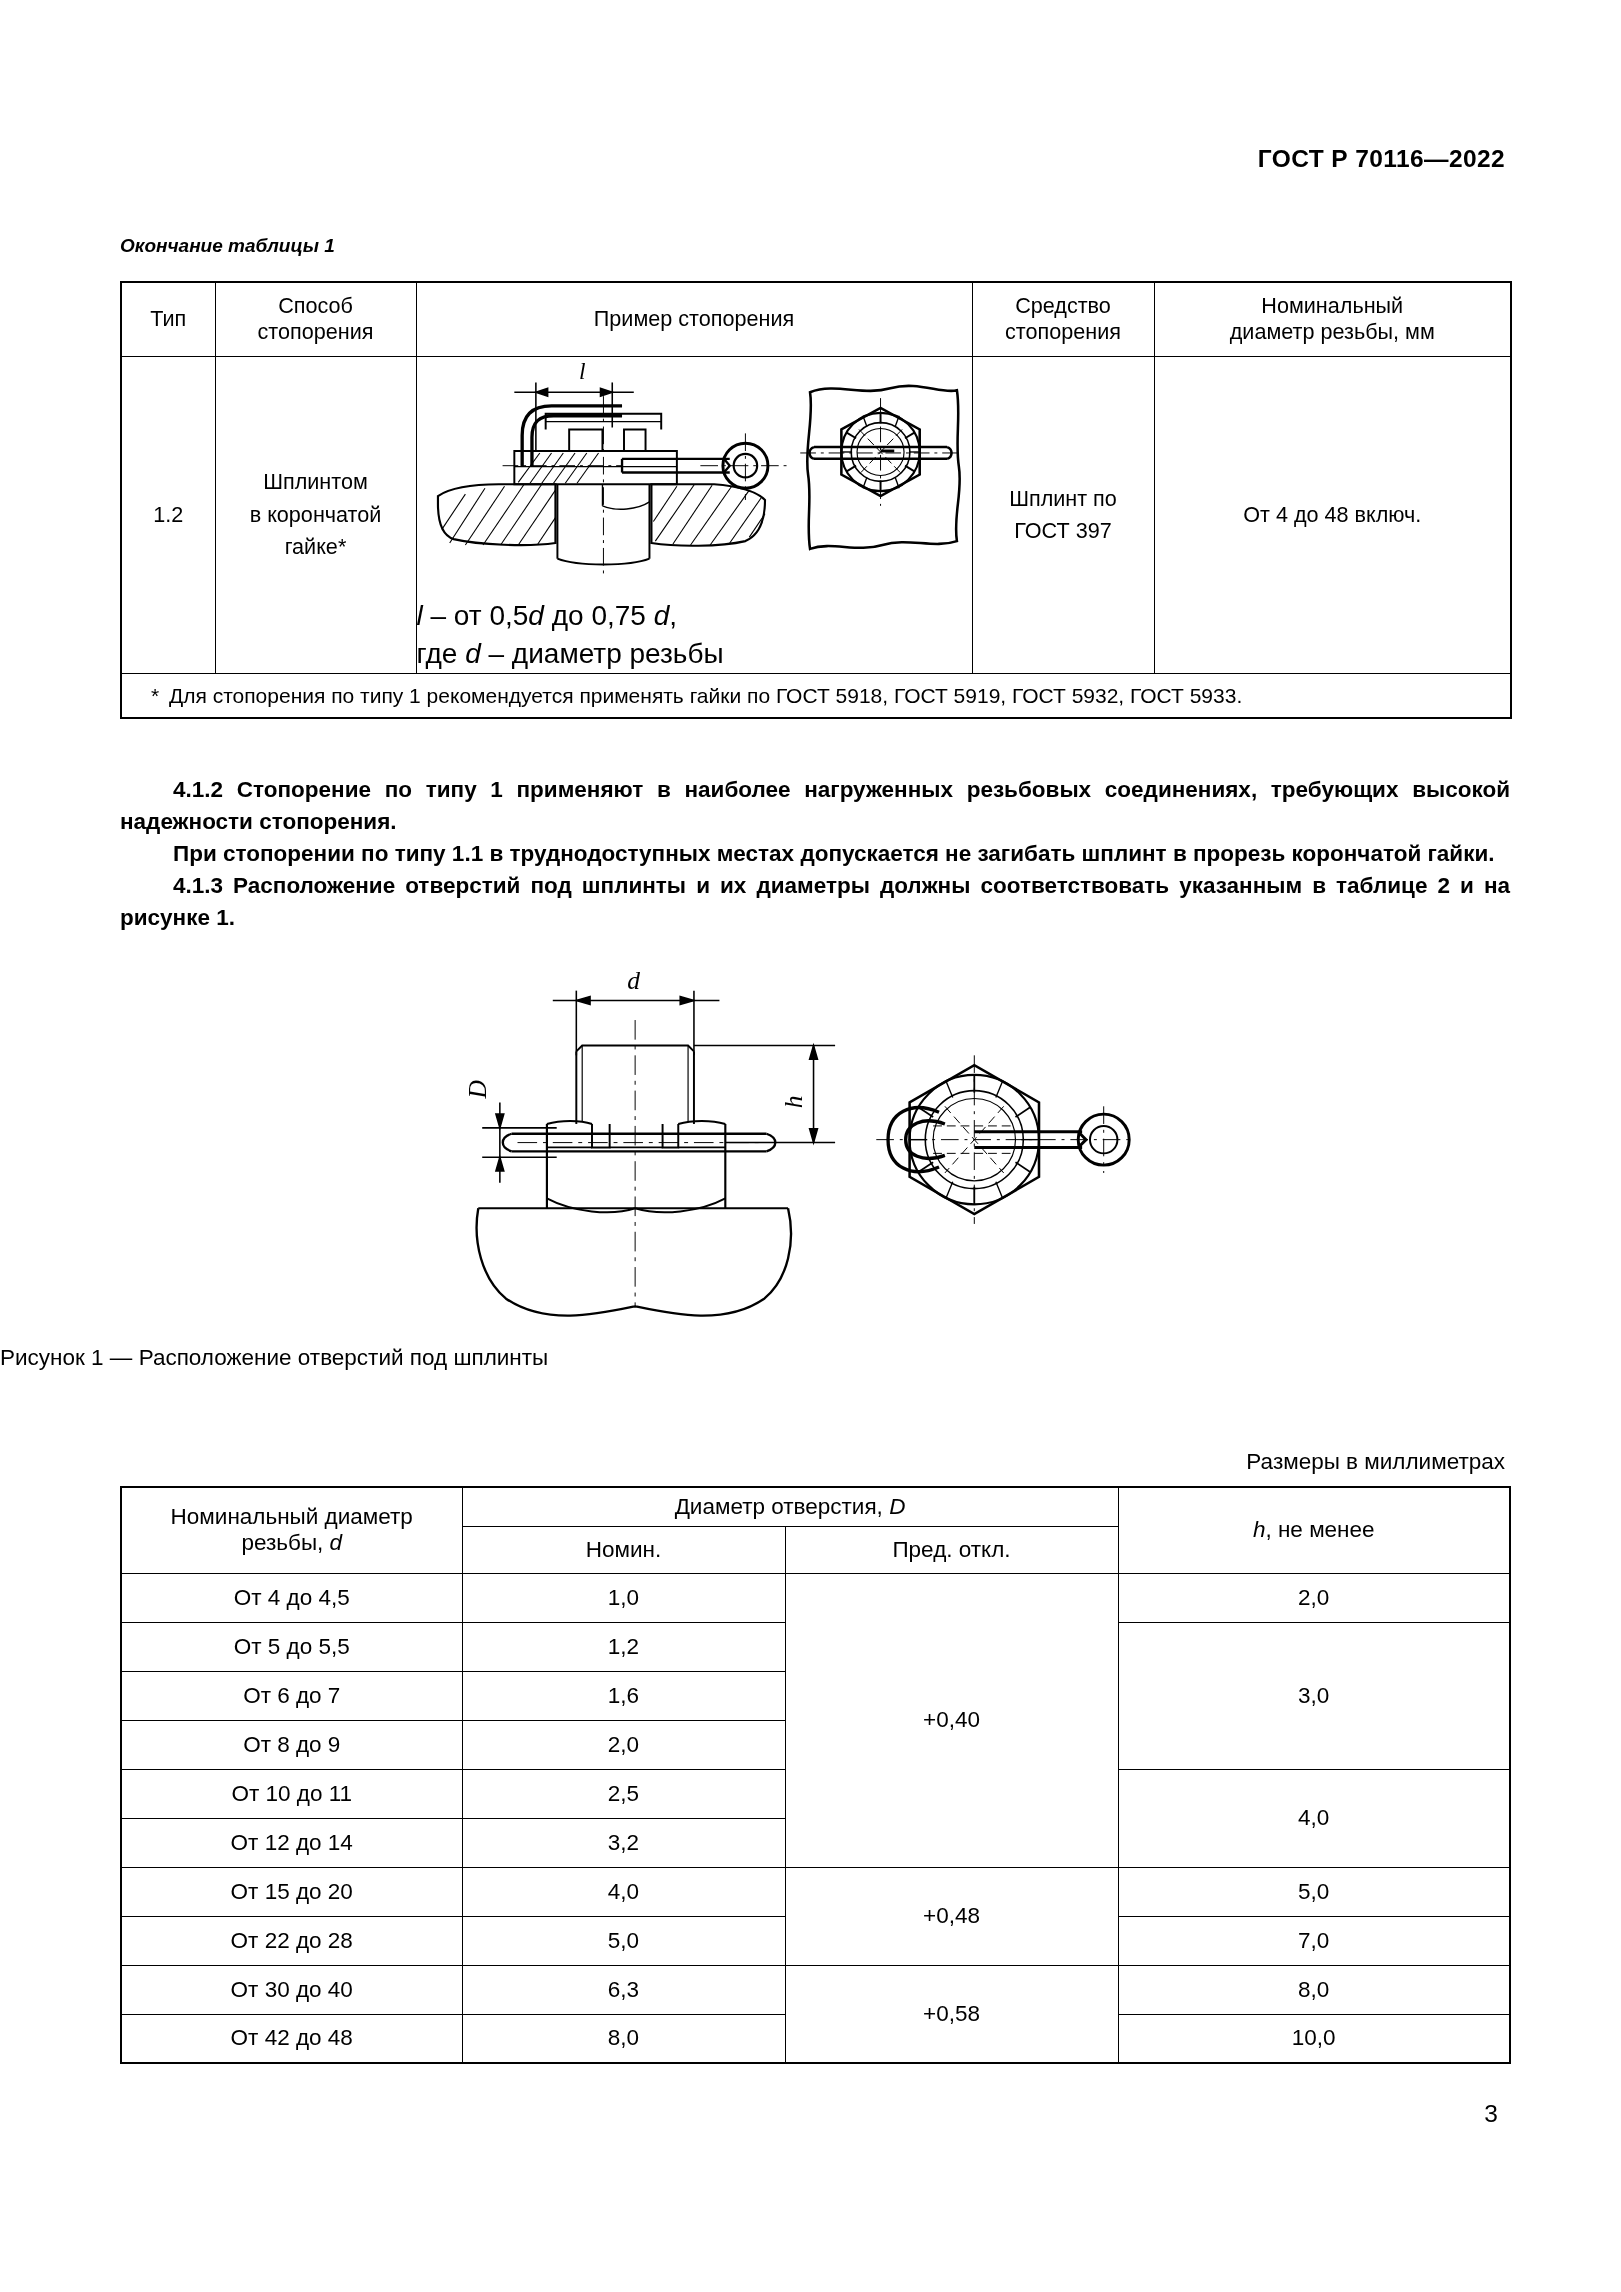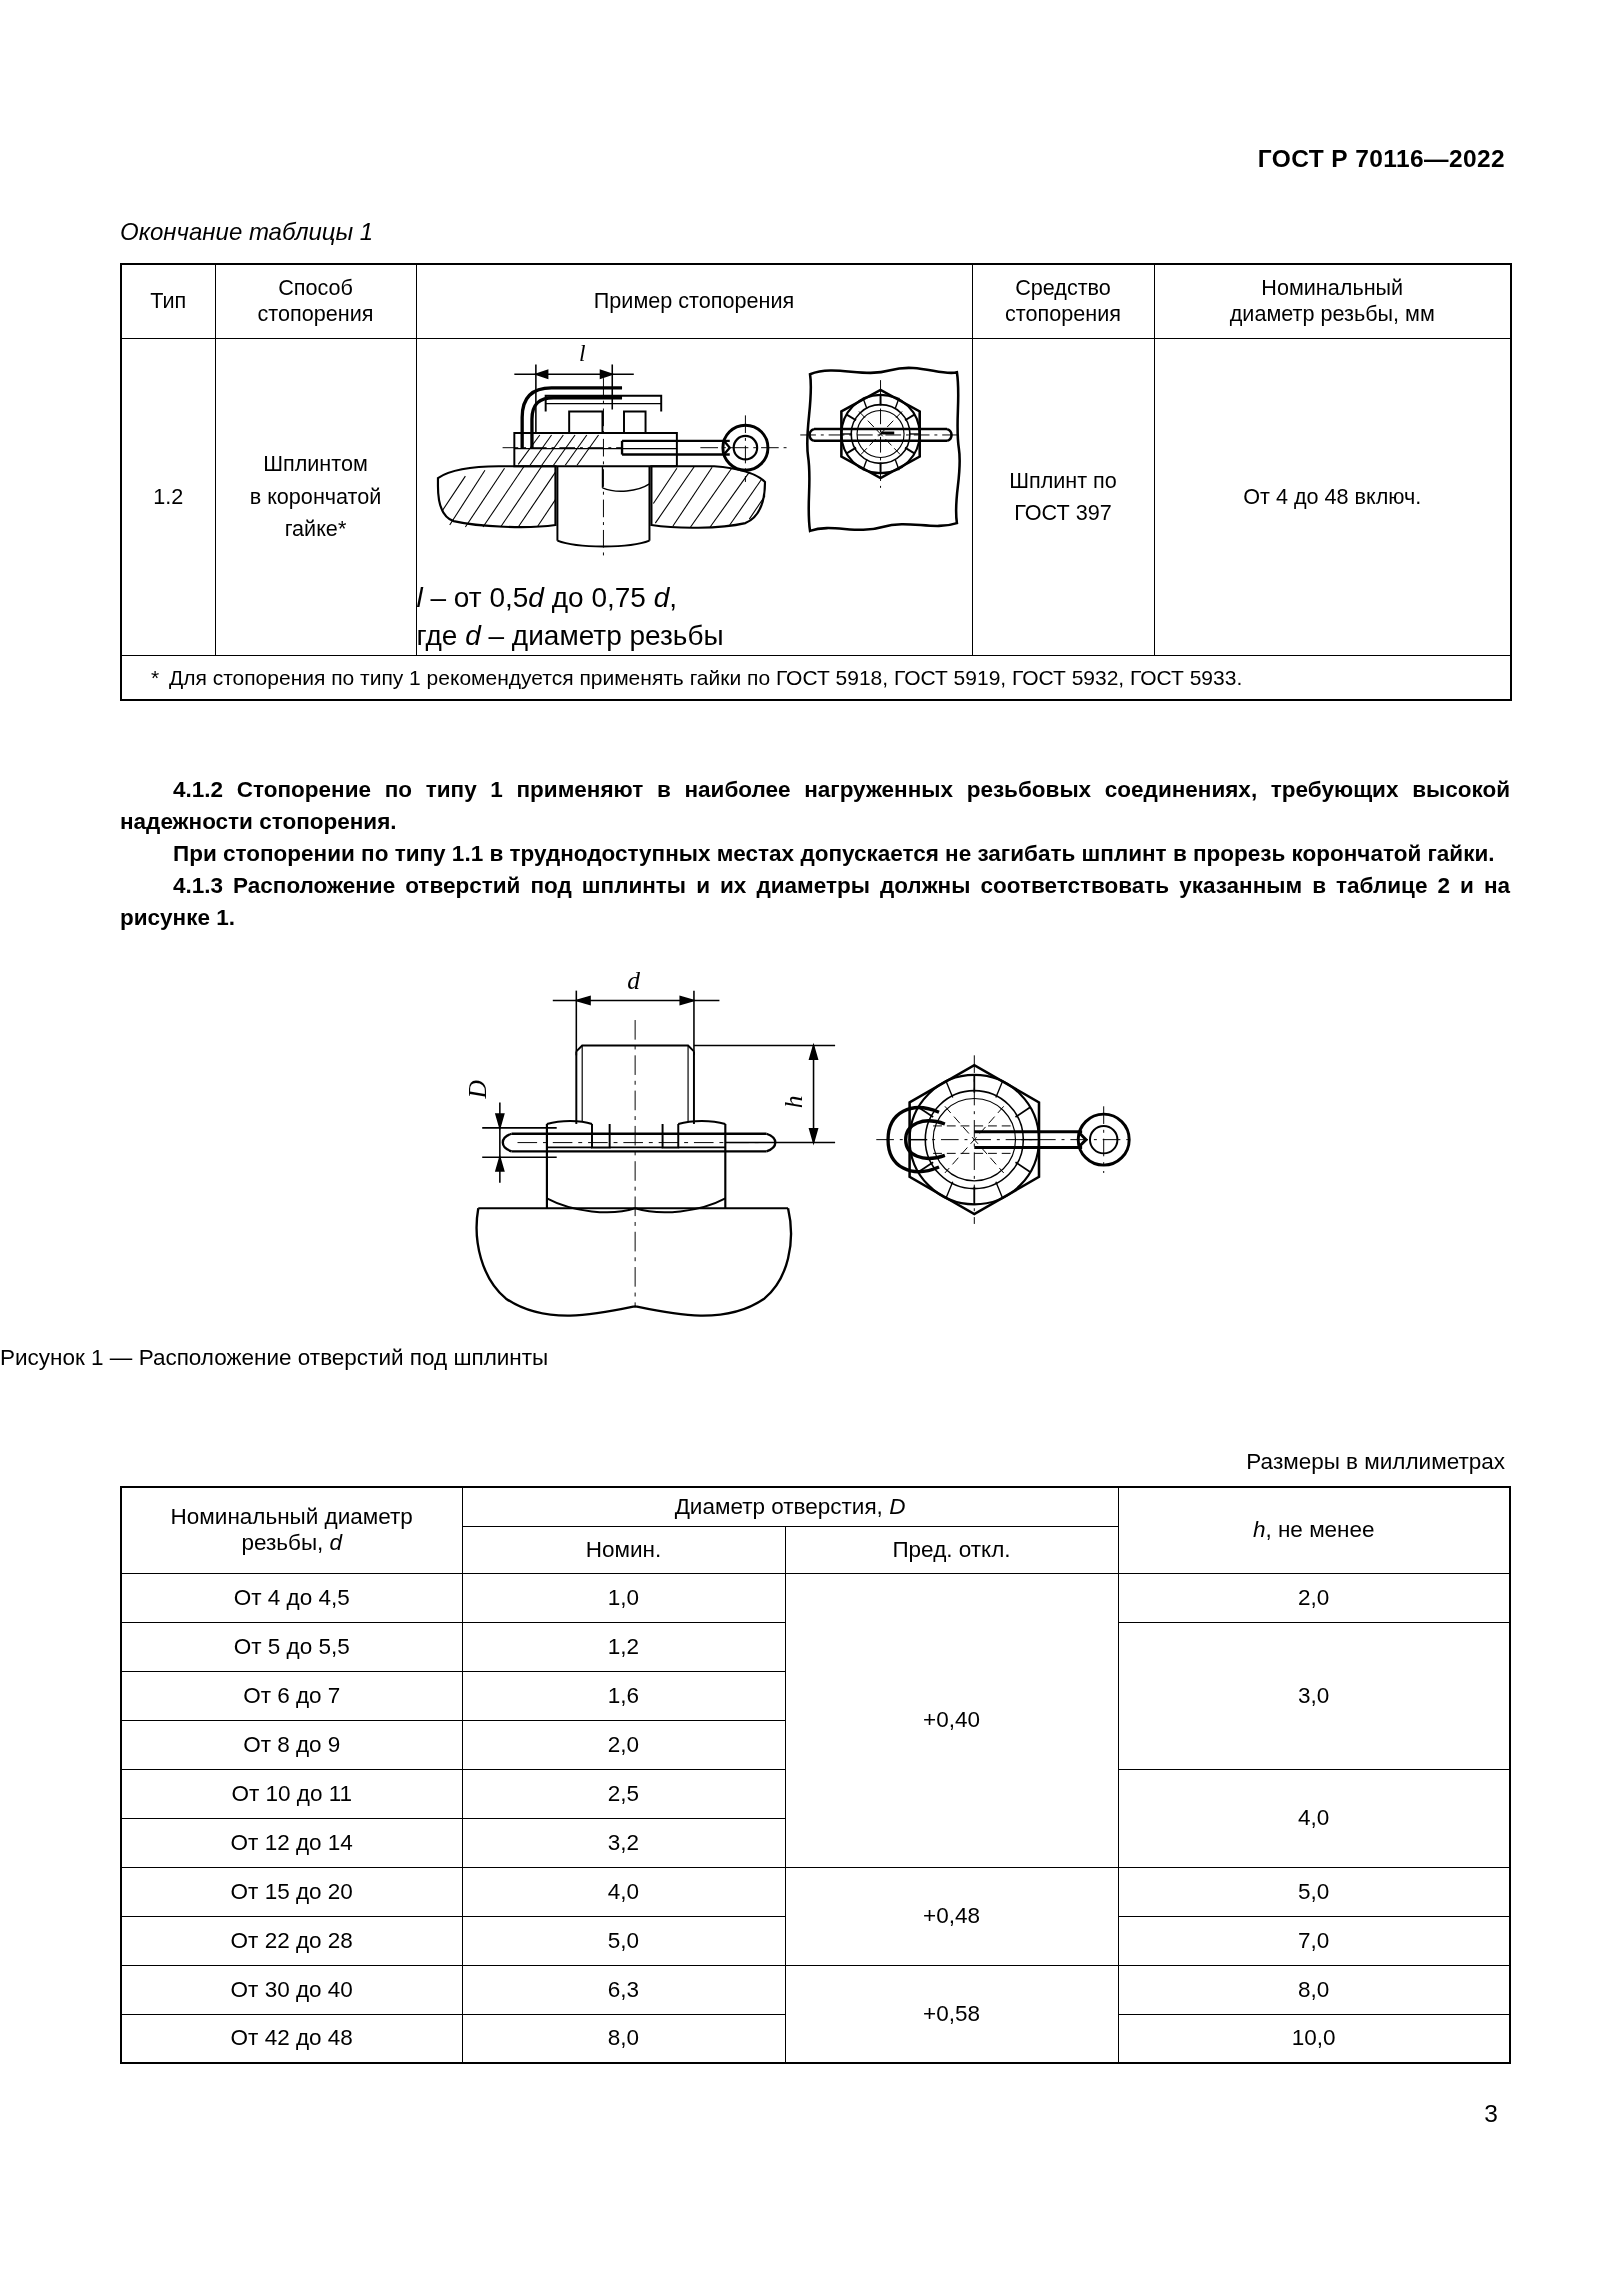--- a/index.html
+++ b/index.html
@@ -28,24 +28,25 @@
     right: 116px;
     font-size: 24.5px;
     font-weight: bold;
     letter-spacing: 0.4px;
     white-space: nowrap;
   }
 
   
   .table1-caption {
     position: absolute;
-    top: 218px;
+    top: 235px;
     left: 120px;
-    font-size: 24px;
+    font-size: 19px;
     font-style: italic;
+    font-weight: bold;
   }
 
   
   table {
     border-collapse: collapse;
     table-layout: fixed;
   }
   table td, table th {
     border: 1.6px solid #000;
     font-weight: normal;
@@ -59,20 +60,21 @@
   
   .table1-wrap {
     position: absolute;
     top: 263px;
     left: 120px;
     width: 1390px;
   }
   .table1 {
     width: 1390px;
     border: 2.5px solid #000;
+    margin-top: 18px;
   }
   .t1-head td {
     height: 74px;
     line-height: 1.22;
   }
   .t1-body td {
     height: 312px;
   }
   .t1-fig {
     padding: 0 !important;

